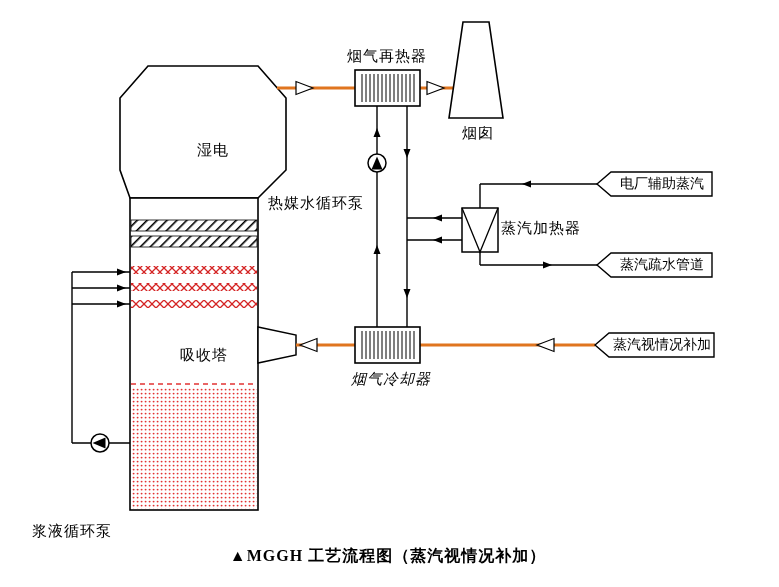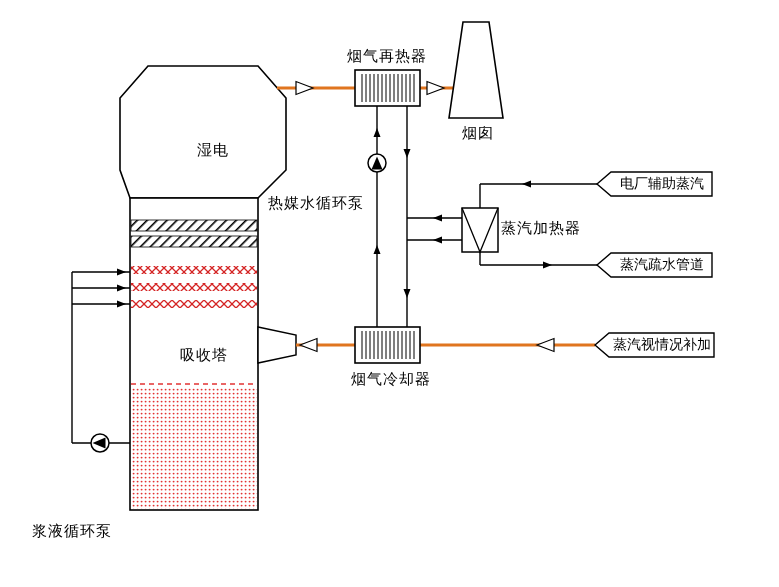--- a/index.html
+++ b/index.html
@@ -115,20 +115,21 @@
       <polygon points="595,345 609,333 714,333 714,357 609,357" fill="#fff" stroke="#000" stroke-width="1.4"></polygon>
     </g>
   </svg>
 
   <div class="lbl" style="left:213px;top:150px;">湿电</div>
   <div class="lbl" style="left:204px;top:355px;">吸收塔</div>
   <div class="lbl" style="left:387px;top:56px;">烟气再热器</div>
   <div class="lbl" style="left:478px;top:133px;">烟囱</div>
   <div class="lbl" style="left:316px;top:203px;">热媒水循环泵</div>
   <div class="lbl" style="left:541px;top:228px;">蒸汽加热器</div>
-  <div class="lbl" style="left:391px;top:379px;">烟气冷却器</div>
+  <div class="lbl" style="left:391px;top:379px;font-style:italic;">烟气冷却器</div>
   <div class="lbl" style="left:72px;top:483px;margin-top:48px;">浆液循环泵</div>
 
   <div class="lbl banner-text" style="left:662px;top:184px;text-align:center;">电厂辅助蒸汽</div>
   <div class="lbl banner-text" style="left:662px;top:265px;">蒸汽疏水管道</div>
   <div class="lbl banner-text" style="left:662px;top:345px;">蒸汽视情况补加</div>
 
+  <div class="caption" style="left:388px;top:556px;">▲MGGH 工艺流程图（蒸汽视情况补加）</div>
 </div>
 
 </body></html>

